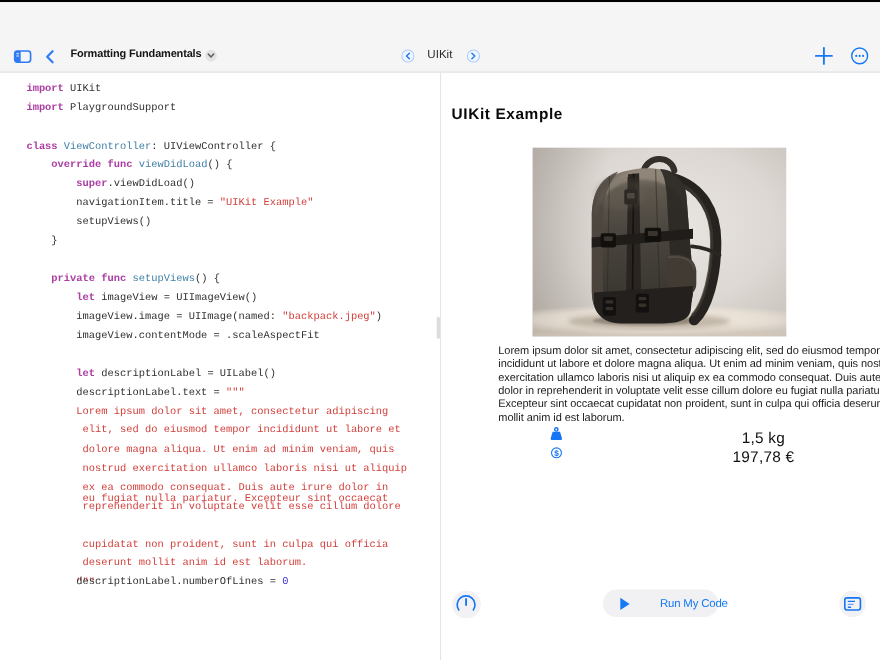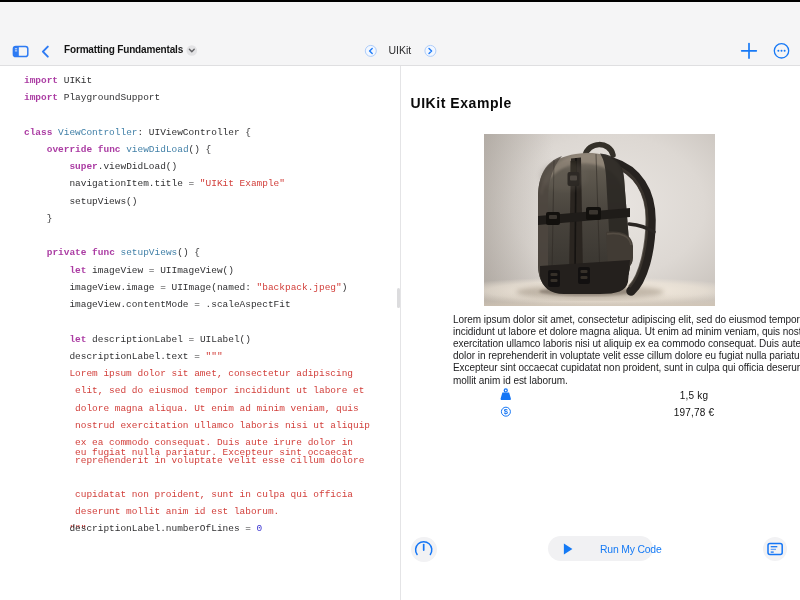--- a/index.html
+++ b/index.html
@@ -15,21 +15,21 @@
 #uikit-nav { left:388.5px; top:44px; font-size:10.5px; color:#2c2c2e; }
 
 .cl { position:absolute; left:24px; font-family:"Liberation Mono", monospace; font-size:9.46px; line-height:17.26px; white-space:pre; color:#303032; }
 .kw { color:#ab3ca3; font-weight:bold;font-family:Liberation Mono, monospace; }
 .dc { color:#4381a8; }
 .st { color:#d2403c; }
 .nm { color:#3730d0; }
 
 #rtitle { left:410.5px; top:95.2px; font-size:14px; font-weight:bold; color:#0a0a0a; letter-spacing:0.55px; }
 #para { left:413px; top:313.5px; width:380px; font-size:10px; line-height:12.2px; color:#1c1c1e; letter-spacing:-0.05px;margin-left:40px; }
-.val { position:absolute; left:644px; width:100px; text-align:center; font-size:10px; letter-spacing:0.2px; color:#111; }
+.val { position:absolute; left:644px; width:100px; text-align:center; font-size:14px; letter-spacing:0.2px; color:#111; }
 
 #runpill { left:548px; top:536px; width:105px; height:25px; border-radius:12.5px; background:#f1f1f3; }
 #runlabel { left:581px; top:544px; font-size:10.4px; font-weight:500; color:#157af5; letter-spacing:-0.18px;margin-left:19px; }
 .iconcirc { border-radius:50%; background:#f2f2f4; }
 </style>
 </head>
 <body>
 <div id="topbar" class="abs"></div>
 <div id="toolbar" class="abs"></div>
 <div id="divider" class="abs"></div>

